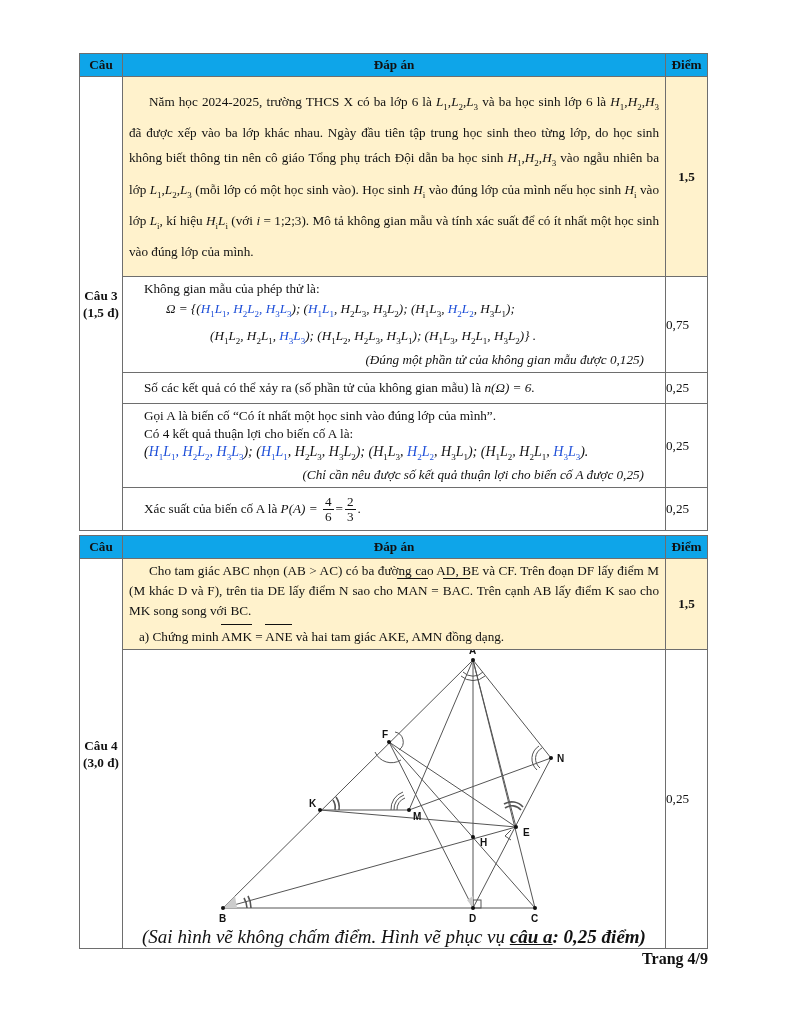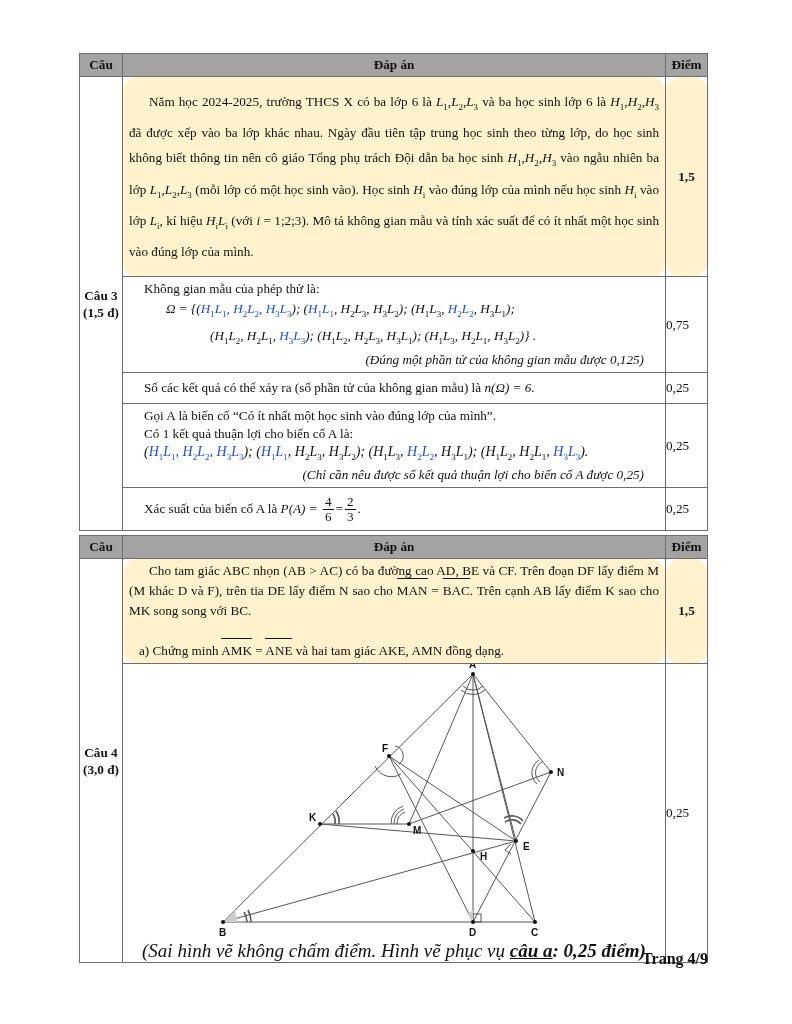--- a/index.html
+++ b/index.html
@@ -1,22 +1,22 @@
 <!DOCTYPE html>
 <html><head>
 <meta charset="utf-8">
 <style>
   html, body { margin: 0; padding: 0; background: #ffffff; }
   body { width: 792px; height: 1024px; position: relative; overflow: hidden;
          font-family: "Liberation Serif", "DejaVu Serif", serif; color: #111; }
   table.ans { position: absolute; left: 79px; width: 629px; border-collapse: collapse; table-layout: fixed; font-size: 13.2px; }
   table.ans td, table.ans th { border: 1px solid #6e6e6e; padding: 0; vertical-align: middle; }
-  table.ans th { background: #a3a3a3; font-weight: bold; height: 22px; text-align: center; }
+  table.ans th { background: #0ea5e9; font-weight: bold; height: 22px; text-align: center; }
   col.c1 { width: 43px; } col.c3 { width: 42px; }
-  .q { background: #fff2cc; padding: 2px 6px 2px 6px !important; line-height: 25.5px; text-align: justify; border-radius: 15px; }
+  .q { background: #fff2cc; padding: 2px 6px 2px 6px !important; line-height: 25.5px; text-align: justify; }
   .pts { }
   .bold { font-weight: bold; }
   .label { text-align: center; font-weight: bold; line-height: 17px; }
   .dash-top { border-top: 1px dashed #777 !important; }
   .cell { padding: 3px 21px !important; line-height: 18px; }
   .m { font-style: italic; }
   .red { color: #1d4ed8; }
   .note { font-style: italic; text-align: right; }
   .indent { padding-left: 22px; }
   .indent2 { padding-left: 66px; }
@@ -68,21 +68,21 @@
   <tr>
     <td class="cell dash-top" style="height:24px">
       <span>Số các kết quả có thể xảy ra (số phần tử của không gian mẫu) là</span>
       <span class="m">n(Ω) = 6.</span>
     </td>
     <td class="pts dash-top">0,25</td>
   </tr>
   <tr>
     <td class="cell dash-top">
       <div>Gọi A là biến cố “Có ít nhất một học sinh vào đúng lớp của mình”.</div>
-      <div>Có 1 kết quả thuận lợi cho biến cố A là:</div>
+      <div>Có 4 kết quả thuận lợi cho biến cố A là:</div>
       <div class="m" style="font-size:14px">(<span class="red">H<sub>1</sub>L<sub>1</sub>, H<sub>2</sub>L<sub>2</sub>, H<sub>3</sub>L<sub>3</sub></span>); (<span class="red">H<sub>1</sub>L<sub>1</sub></span>, H<sub>2</sub>L<sub>3</sub>, H<sub>3</sub>L<sub>2</sub>); (H<sub>1</sub>L<sub>3</sub>, <span class="red">H<sub>2</sub>L<sub>2</sub></span>, H<sub>3</sub>L<sub>1</sub>); (H<sub>1</sub>L<sub>2</sub>, H<sub>2</sub>L<sub>1</sub>, <span class="red">H<sub>3</sub>L<sub>3</sub></span>).</div>
       <div class="note">(Chỉ cần nêu được số kết quả thuận lợi cho biến cố A được 0,25)</div>
     </td>
     <td class="pts dash-top">0,25</td>
   </tr>
   <tr>
     <td class="cell dash-top" style="height:36px">
       <span>Xác suất của biến cố A là</span>
       <span class="m">P(A) =</span>
       <span class="frac"><span class="num">4</span><span>6</span></span>=<span class="frac"><span class="num">2</span><span>3</span></span>.
@@ -104,21 +104,21 @@
     <th>Đáp án</th>
     <th>Điểm</th>
   </tr>
   <tr style="height:88px">
     <td rowspan="2" class="label">
       <div>Câu 4</div>
       <div>(3,0 đ)</div>
     </td>
     <td class="q" style="line-height:20px">
       <div style="text-indent:20px"><span>Cho tam giác ABC nhọn (AB &gt; AC) có ba đường cao AD, BE và CF. Trên đoạn DF lấy điểm M (M khác D và F), trên tia DE lấy điểm N sao cho</span> <span class="ov">MAN</span> <span>=</span> <span class="ov">BAC</span><span>. Trên cạnh AB lấy điểm K sao cho MK song song với BC.</span></div>
-      <div style="padding-left:10px; margin-top:20px"><span>a) Chứng minh</span> <span class="ov">AMK</span> <span>=</span> <span class="ov">ANE</span> <span>và hai tam giác AKE, AMN đồng dạng.</span></div>
+      <div style="padding-left:10px; margin-top:6px"><span>a) Chứng minh</span> <span class="ov">AMK</span> <span>=</span> <span class="ov">ANE</span> <span>và hai tam giác AKE, AMN đồng dạng.</span></div>
     </td>
     <td class="q pts bold" style="text-align:center">1,5</td>
   </tr>
   <tr>
     <td style="padding:0">
       <div class="fig">
         <svg width="543" height="278" viewBox="0 0 543 278">
           <g stroke="#555" stroke-width="1" fill="none">
 
             <line x1="350" y1="10" x2="100" y2="258"></line>

